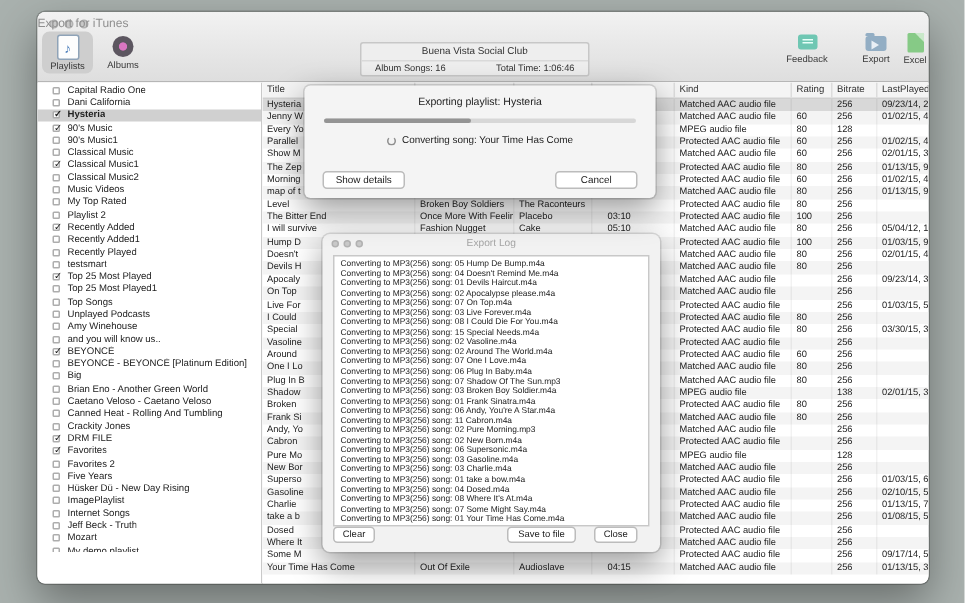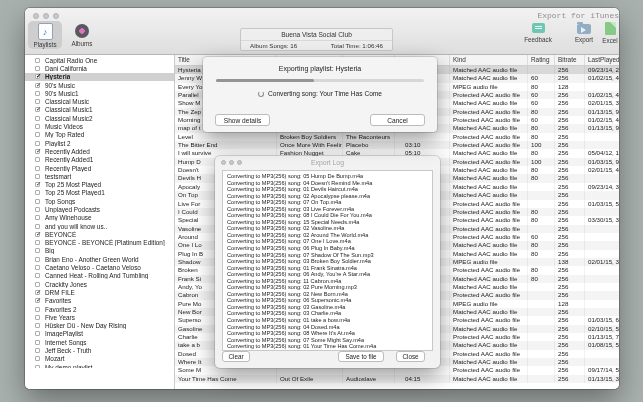--- a/index.html
+++ b/index.html
@@ -4,21 +4,21 @@
 <style>
   * { margin:0; padding:0; box-sizing:border-box; }
   html,body { width:643px; height:402px; overflow:hidden; }
   body { background:#a9b1ae; font-family:"Liberation Sans", sans-serif; position:relative; }
 
   
   .app-window { position:absolute; left:25px; top:8px; width:594px; height:381px;
     background:#fff; border-radius:5px; box-shadow:0 12px 30px rgba(0,0,0,.38), 0 0 0 1px rgba(0,0,0,.22); }
   .chrome { position:absolute; left:0; top:0; right:0; height:47px; border-radius:5px 5px 0 0;
     background:linear-gradient(#f2f2f2,#dedede); border-bottom:1px solid #b6b6b6; }
-  .win-title { position:absolute; top:3px; left:0; right:0; text-align:right; font-size:8px; color:#8f8f8f;font-family:Liberation Mono, monospace; }
+  .win-title { position:absolute; top:3px; left:0; right:0; text-align:left; font-size:8px; color:#8f8f8f; }
   .traffic { position:absolute; left:8px; top:5px; display:flex; gap:4px; }
   .dot { width:6px; height:6px; border-radius:50%; background:#c9c9c9; border:1px solid #b2b2b2; }
   .dot.small { width:5px; height:5px; }
 
   .tb-btn { position:absolute; top:13px; width:34px; text-align:center; cursor:default; }
   .tb-btn.sel { background:#cecece; border-radius:5px; }
   .tb-label { font-size:6.3px; color:#3a3a3a; line-height:9px; }
   .pl-iconbox { width:15px; height:17px; margin:2px auto 0; background:#fdfdfd; border:1px solid #8fa3b8;
     border-radius:2px; font-size:9px; line-height:16px; color:#4a7dbb; }
   .al-iconbox { width:14px; height:14px; margin:3px auto 1px; border-radius:50%;

